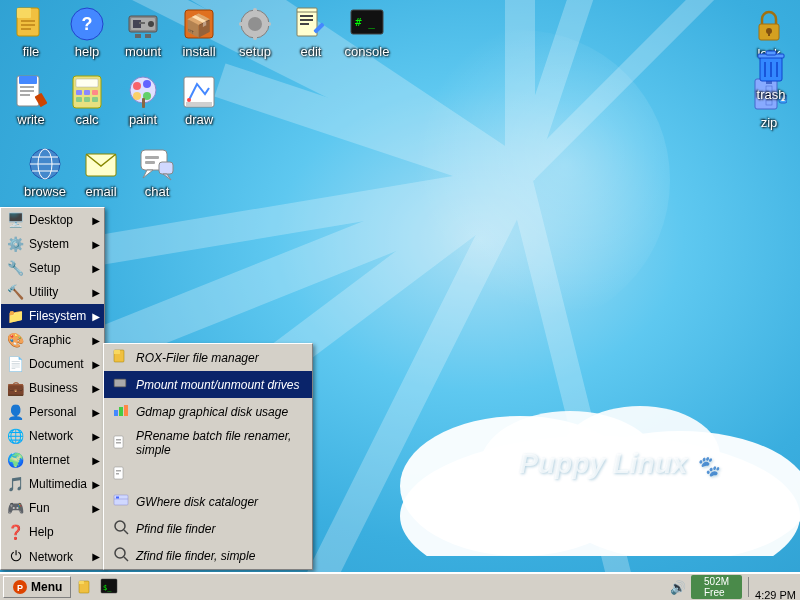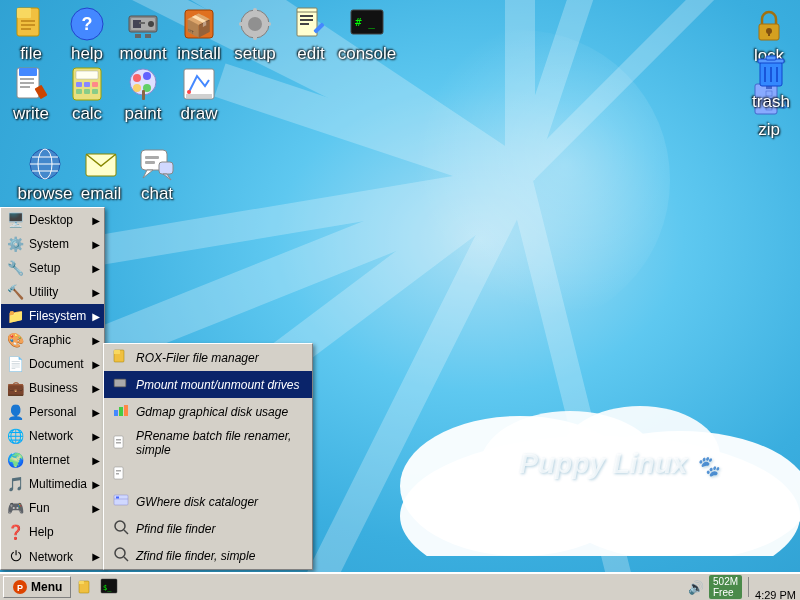--- a/index.html
+++ b/index.html
@@ -59,30 +59,30 @@
     }
     .desktop-icon .icon-img {
       width: 36px;
       height: 36px;
       display: flex;
       align-items: center;
       justify-content: center;
       font-size: 22px;
     }
     .desktop-icon .icon-label {
-      font-size: 17px;
+      font-size: 13px;
       color: white;
       text-shadow: 1px 1px 2px #000, -1px -1px 2px #000;
       text-align: center;
       margin-top: 2px;
     }
 
     .desktop-icons-row2 {
       position: absolute;
-      top: 60px;
+      top: 68px;
       left: 0;
       z-index: 10;
       display: flex;
       flex-direction: row;
       align-items: flex-start;
       padding: 2px 4px;
       gap: 2px;
     }
     .desktop-icons-row3 {
       position: absolute;
@@ -239,21 +239,21 @@
       padding-right: 4px;
     }
     .taskbar-clock {
       font-size: 11px;
       color: #000;
       margin-top: 15px;
     }
     .mem-badge {
       background: #4a8a4a;
       color: white;
-      padding: 1px 4px;
+      padding: 1px 13px;
       font-size: 10px;
       border-radius: 2px;
     }
   </style>
 </head>
 <body>
 
 <div class="desktop-bg"></div>
 
 <div class="rays">

